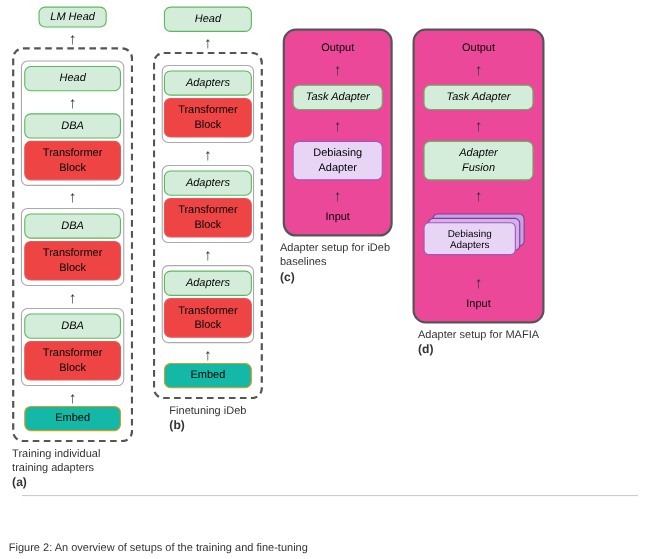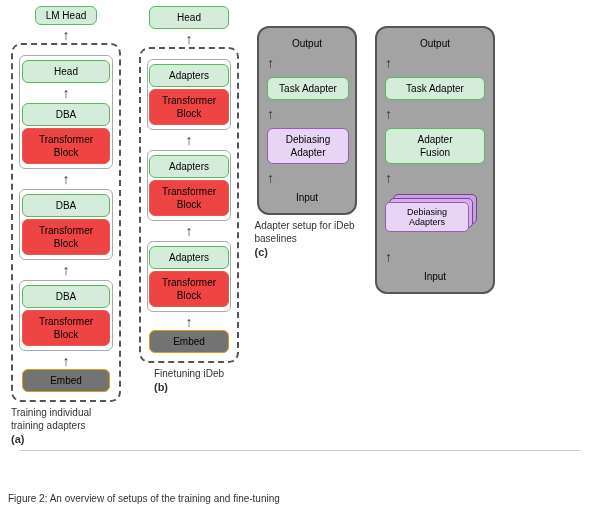--- a/index.html
+++ b/index.html
@@ -26,49 +26,51 @@
       padding: 8px 6px;
       display: flex;
       flex-direction: column;
       align-items: center;
       gap: 0px;
     }
 
     .solid-box {
       border: 2px solid #555;
       border-radius: 12px;
-      padding: 10px 8px;
-      display: flex;
-      flex-direction: column;
+      padding: 10px 20px;
+      display: flex;
+      flex-direction: column;
+      align-items: center;
       gap: 6px;
-      background: #a3a3a3;
+      background: #ec4899;
     }
 
     
     .block {
       border-radius: 6px;
       padding: 4px 8px;
       text-align: center;
       font-size: 10.5px;
       font-weight: normal;
       line-height: 1.3;
     }
 
     .block-green {
       background: #d4edda;
       border: 1.5px solid #5cb85c;
+      font-style: italic;
     }
 
     .block-red {
       background: #ef4444;
       border: 1.5px solid #e05a5a;
     }
 
     .block-yellow {
-      background: #737373;
+      background: #14b8a6;
       border: 1.5px solid #d4a017;
     }
 
     .block-purple {
       background: #e8d5f5;
       border: 1.5px solid #9b59b6;
     }
 
     
     .arrow {
@@ -268,18 +270,23 @@
       <div class="arrow">↑</div>
 
       <div style="position:relative; width:100px; height:42px; margin:2px 0;">
         <div style="position:absolute; top:0; left:8px; width:84px; height:30px; background:#c9a0e0; border:1.5px solid #7d3c98; border-radius:5px;"></div>
         <div style="position:absolute; top:4px; left:4px; width:84px; height:30px; background:#d4b0ea; border:1.5px solid #7d3c98; border-radius:5px;"></div>
         <div style="position:absolute; top:8px; left:0px; width:84px; height:30px; background:#e8d5f5; border:1.5px solid #9b59b6; border-radius:5px; display:flex; align-items:center; justify-content:center; font-size:9px; text-align:center;">Debiasing<br>Adapters</div>
       </div>
       <div class="arrow" style="margin-top:6px;">↑</div>
       <div style="font-size:10px; text-align:center;">Input</div>
     </div>
+    <div class="caption" style="max-width:120px;">
+      <span>Adapter setup for
+MAFIA</span><br>
+      <span class="caption-label">(d)</span>
+    </div>
   </div>
 
 </div>
 
 <div class="sep-line"></div>
 <div class="figure-caption">Figure 2: An overview of setups of the training and fine-tuning</div>
 
 </body></html>

